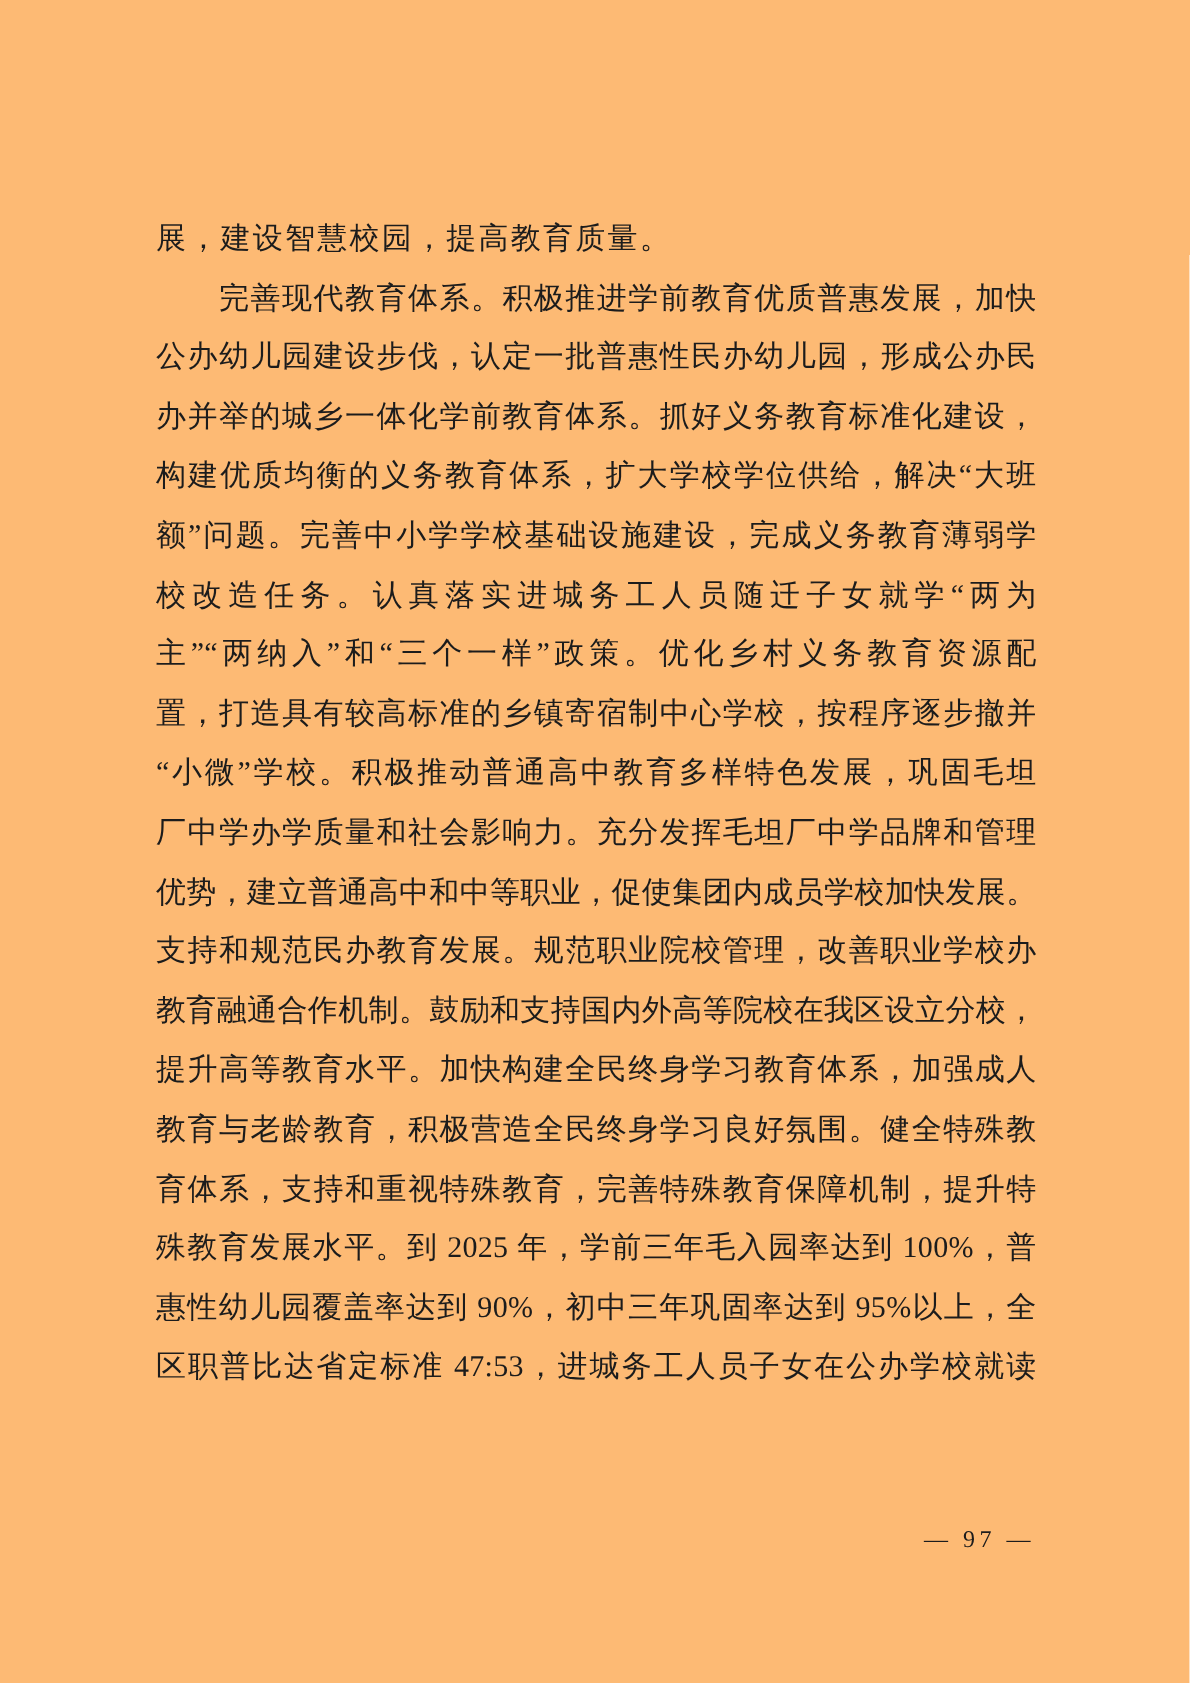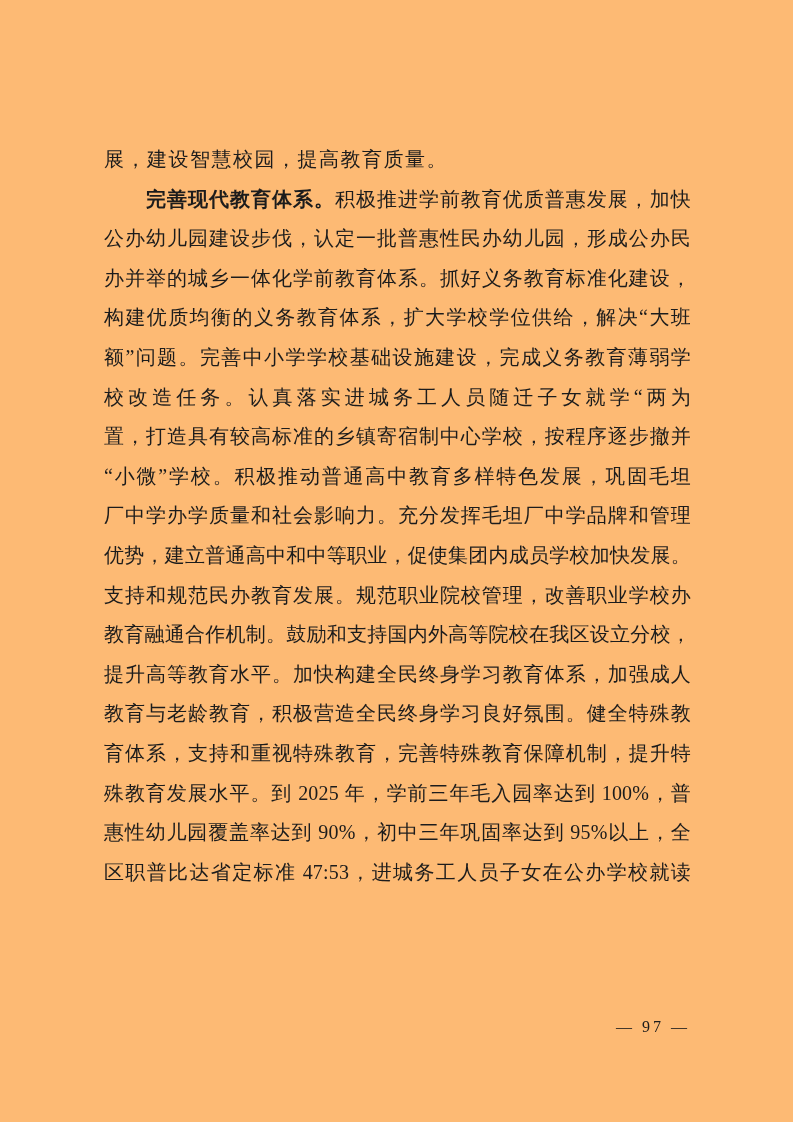--- a/index.html
+++ b/index.html
@@ -33,21 +33,21 @@
     color: #1c1c1c;
   }
   .line.para-end {
     text-align-last: left;
     letter-spacing: 1.5px;
   }
   .line.indent {
     padding-left: 42px;
   }
   .bold-head {
-    font-weight: 700;
+    font-weight: 400;
   }
   .page-number {
     position: absolute;
     top: 1013px;
     right: 103px;
     font-size: 16px;
     line-height: 28px;
     letter-spacing: 3px;
     color: #1c1c1c;
     font-family: "Liberation Serif", "DejaVu Serif", serif;
@@ -58,20 +58,21 @@
 
 <div class="page">
   <div class="textblock">
     <div class="line para-end">展，建设智慧校园，提高教育质量。</div>
     <div class="line indent"><span class="bold-head">完善现代教育体系。</span><span>积极推进学前教育优质普惠发展，加快</span></div>
     <div class="line">公办幼儿园建设步伐，认定一批普惠性民办幼儿园，形成公办民</div>
     <div class="line">办并举的城乡一体化学前教育体系。抓好义务教育标准化建设，</div>
     <div class="line">构建优质均衡的义务教育体系，扩大学校学位供给，解决“大班</div>
     <div class="line">额”问题。完善中小学学校基础设施建设，完成义务教育薄弱学</div>
     <div class="line">校改造任务。认真落实进城务工人员随迁子女就学“两为</div>
+    <div class="line">主”“两纳入”和“三个一样”政策。优化乡村义务教育资源配</div>
     <div class="line">置，打造具有较高标准的乡镇寄宿制中心学校，按程序逐步撤并</div>
     <div class="line">“小微”学校。积极推动普通高中教育多样特色发展，巩固毛坦</div>
     <div class="line">厂中学办学质量和社会影响力。充分发挥毛坦厂中学品牌和管理</div>
     <div class="line">优势，建立普通高中和中等职业，促使集团内成员学校加快发展。</div>
     <div class="line">支持和规范民办教育发展。规范职业院校管理，改善职业学校办</div>
     <div class="line">教育融通合作机制。鼓励和支持国内外高等院校在我区设立分校，</div>
     <div class="line">提升高等教育水平。加快构建全民终身学习教育体系，加强成人</div>
     <div class="line">教育与老龄教育，积极营造全民终身学习良好氛围。健全特殊教</div>
     <div class="line">育体系，支持和重视特殊教育，完善特殊教育保障机制，提升特</div>
     <div class="line">殊教育发展水平。到 2025 年，学前三年毛入园率达到 100%，普</div>

